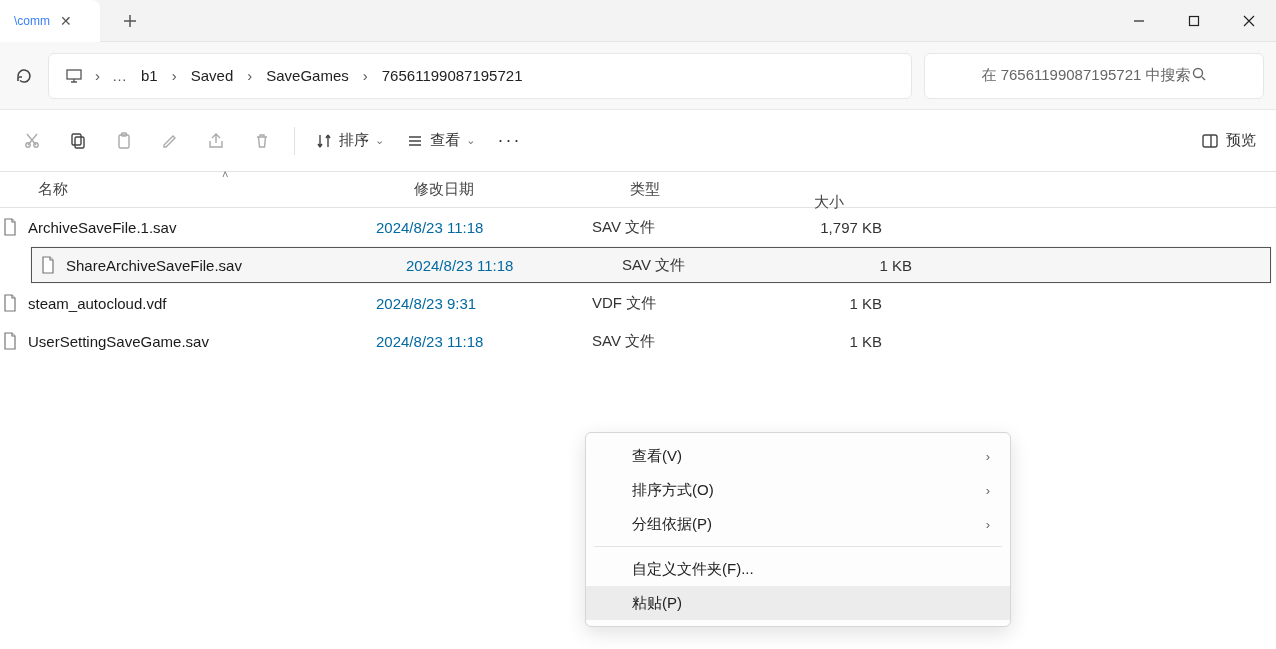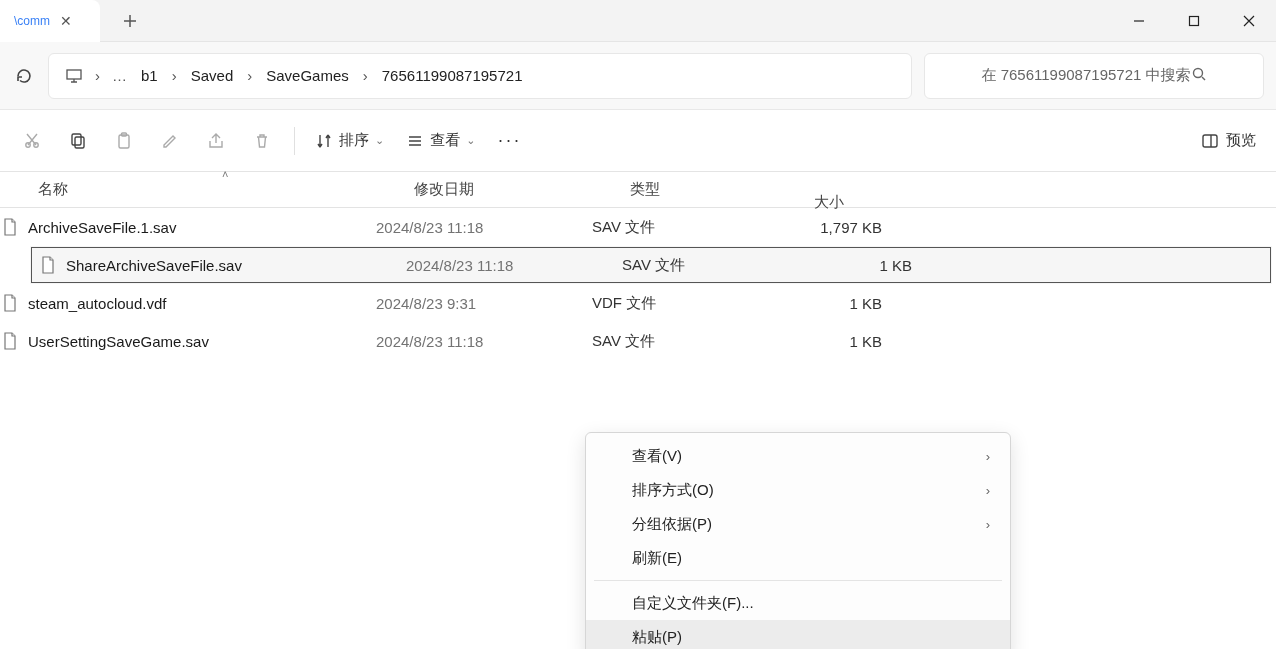--- a/index.html
+++ b/index.html
@@ -36,21 +36,21 @@
   .col-type { width:184px; }
   .col-size { width:112px; text-align:left;margin-top:25px; }
   .sort-caret { position:absolute; left:222px; top:-4px; font-size:11px; color:#777; }
   .filelist { }
   .frow { display:flex; align-items:center; height:38px; }
   .frow.selected { outline:1.5px solid #555; outline-offset:-2px; background:#f6f6f6; margin:0 4px 0 30px; padding-left:8px; }
   .ficon { width:20px; height:20px; margin-right:8px; display:inline-flex; align-items:center; justify-content:center; }
   .ficon svg { stroke:#777; fill:#fff; stroke-width:1.2; }
   .fc-name { width:376px; display:flex; align-items:center; }
   .frow.selected .fc-name { width:368px; }
-  .fc-date { width:216px; color:#737373; }
+  .fc-date { width:216px; color:#0369a1; }
   .fc-type { width:184px; color:#333; }
   .fc-size { width:112px; text-align:right; padding-right:6px; color:#333; }
 
   .ctx { position:absolute; left:585px; top:432px; width:426px; background:#fdfdfd; border:1px solid #d6d6d6; border-radius:6px; box-shadow:0 6px 20px rgba(0,0,0,0.12); padding:6px 0; }
   .ctx-item { height:34px; display:flex; align-items:center; padding:0 20px 0 46px; justify-content:space-between; cursor:pointer; color:#222; }
   .ctx-item.hover { background:#ececec; }
   .ctx-item .arrow { color:#666; font-size:13px; }
   .ctx-sep { height:1px; background:#e4e4e4; margin:5px 8px; }
 </style>
 </head>
@@ -256,23 +256,20 @@
       <span class="arrow">›</span>
     </div>
     <div class="ctx-item">
       <span>排序方式(O)</span>
       <span class="arrow">›</span>
     </div>
     <div class="ctx-item">
       <span>分组依据(P)</span>
       <span class="arrow">›</span>
     </div>
-    <div class="ctx-item">
-      <span>刷新(E)</span>
-    </div>
     <div class="ctx-sep"></div>
     <div class="ctx-item">
       <span>自定义文件夹(F)...</span>
     </div>
     <div class="ctx-item hover">
       <span>粘贴(P)</span>
     </div>
   </div>
 
 </body></html>

